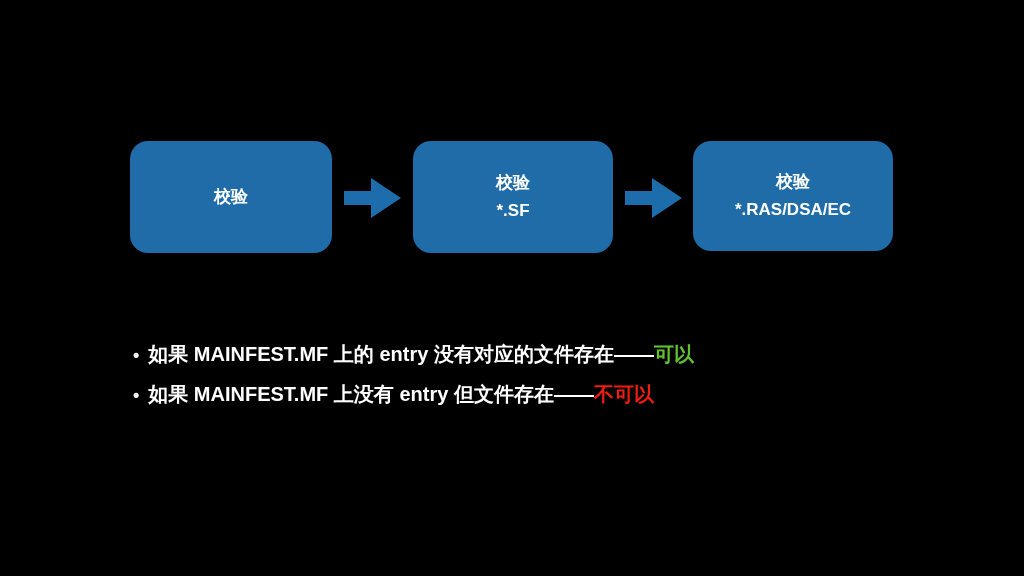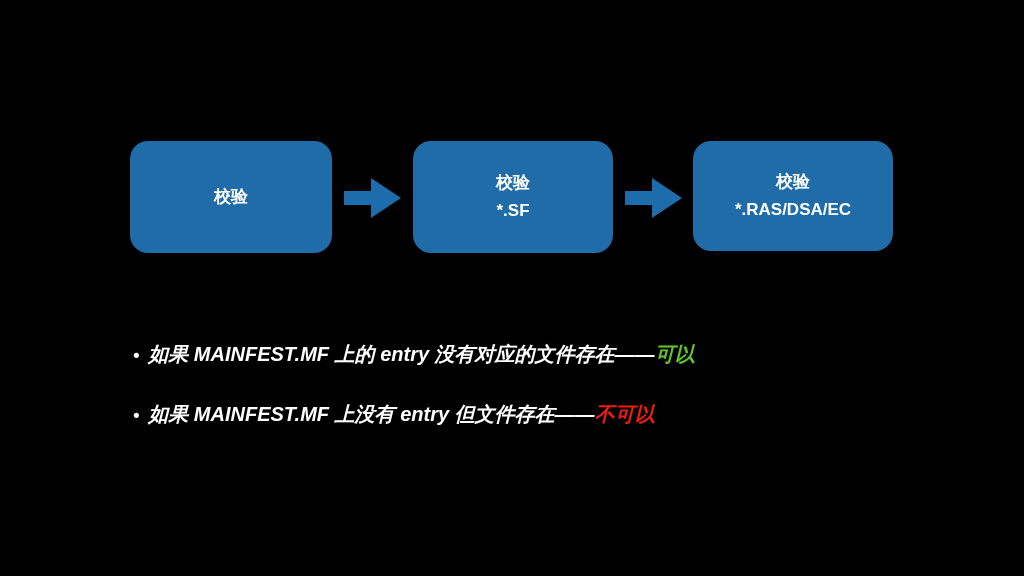--- a/index.html
+++ b/index.html
@@ -60,24 +60,23 @@
   .arrow-1 { left: 344px; }
   .arrow-2 { left: 625px; }
   .flow-arrow polygon { fill: var(--arrow-blue); }
   .bullet-line {
     position: absolute;
     left: 133px;
     color: var(--text-white);
     font-size: 20px;
     font-weight: 700;
     white-space: nowrap;
-    font-style: italic;
   }
   .bullet-1 { top: 341px; }
-  .bullet-2 { top: 401px; }
+  .bullet-2 { top: 381px; }
   .bullet-marker {
     display: inline-block;
     margin-right: 9px;
     font-size: 18px;
   }
   .hl-ok { color: var(--ok-green); }
   .hl-no { color: var(--no-red); }
 </style>
 </head>
 <body style="--background: #000000; --box-blue: #1f6ca8; --arrow-blue: #1d6dad; --text-white: #ffffff; --ok-green: #62c331; --no-red: #ef1d12;">

